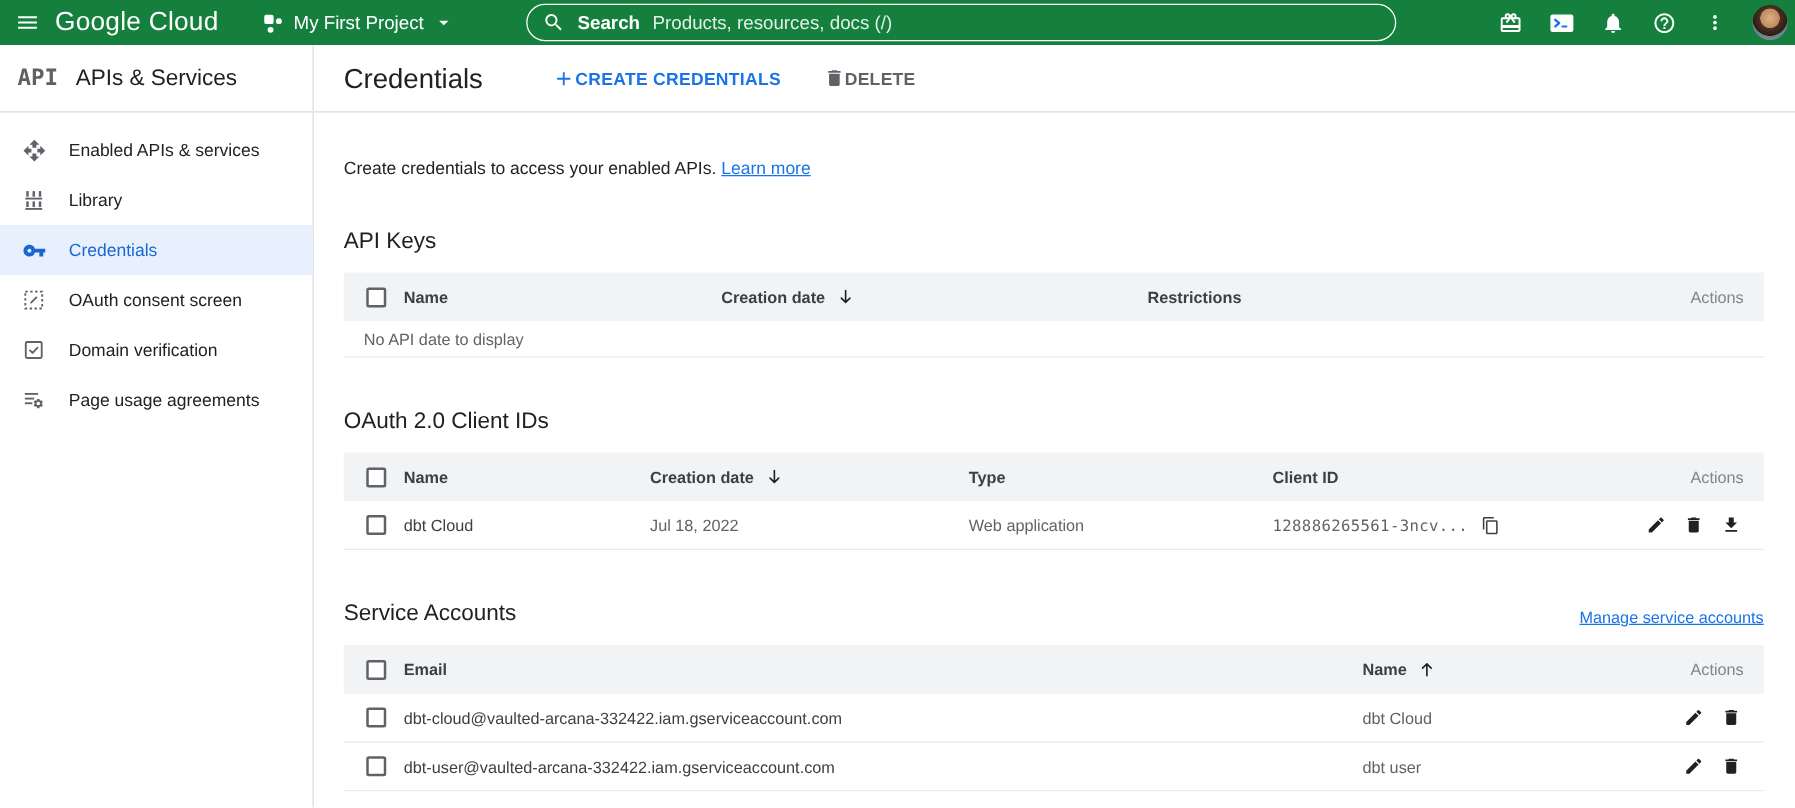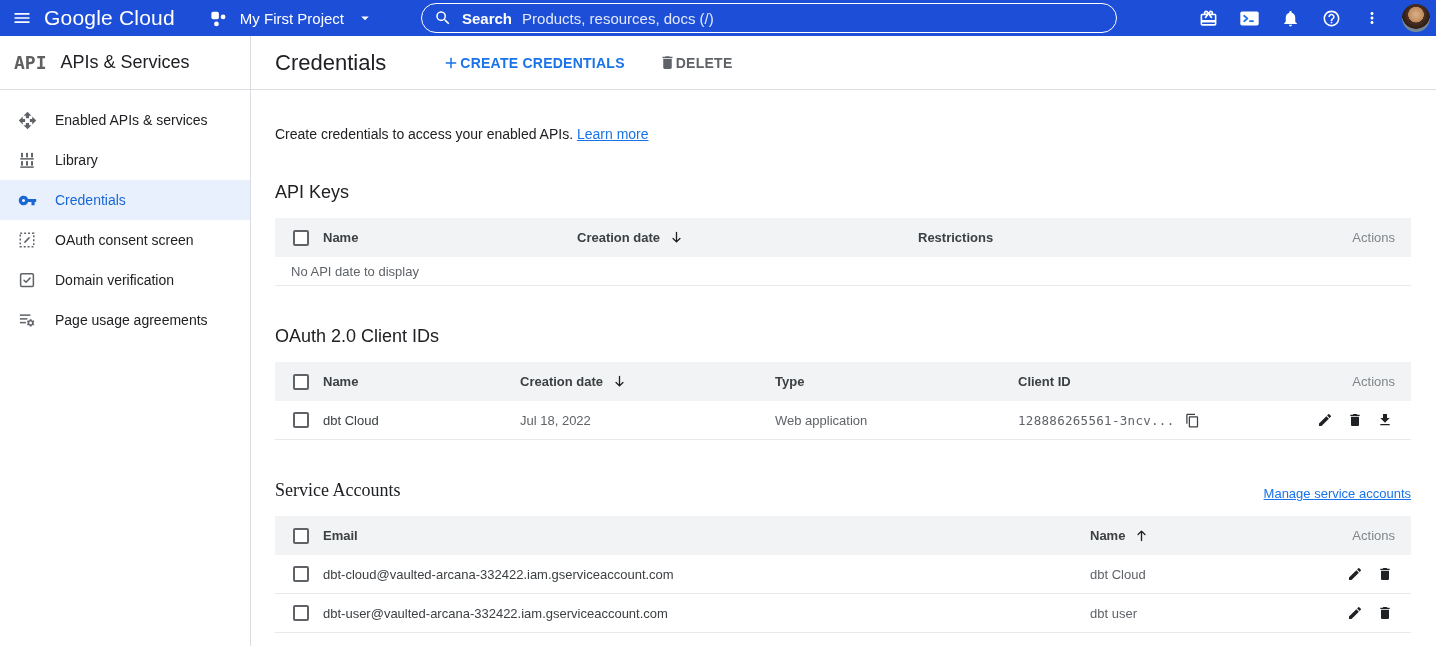--- a/index.html
+++ b/index.html
@@ -1,27 +1,27 @@
 <!DOCTYPE html>
 <html><head>
 <meta charset="utf-8">
 <style>
   * { margin:0; padding:0; box-sizing:border-box; }
   html,body { width:1436px; height:646px; overflow:hidden; background:#fff;
     font-family:"Liberation Sans", sans-serif; }
   .app { width:1436px; height:646px; display:flex; flex-direction:column; }
 
   
-  .topbar { position:relative; height:36px; background:#1d4ed8; display:flex;
+  .topbar { position:relative; height:36px; background:#15803d; display:flex;
     align-items:center; flex:0 0 36px; color:#fff; }
   .iconbtn { background:none; border:none; cursor:pointer; display:flex;
     align-items:center; justify-content:center; color:#fff; padding:0; }
   .hamburger { width:44px; height:36px; }
   .logo { font-size:21px; letter-spacing:.2px; color:#fff; margin-right:34px; white-space:nowrap; cursor:pointer; }
-  .project { display:flex; align-items:center; gap:12px; font-size:15px; cursor:pointer; }
+  .project { display:flex; align-items:center; gap:7px; font-size:15px; cursor:pointer; }
   .search { position:absolute; left:421px; top:3px; width:696px; height:30px;
     border:1px solid #fff; border-radius:15px; display:flex; align-items:center;
     padding:0 12px; gap:10px; font-size:15px; cursor:text; }
   .search .s-label { font-weight:bold; color:#fff; }
   .search .s-ph { color:rgba(255,255,255,.88); }
   .top-actions { position:absolute; right:6px; top:0; height:36px; display:flex;
     align-items:center; gap:19px; }
   .top-actions .iconbtn { width:22px; height:36px; }
   .avatar { width:28px; height:28px; border-radius:50%; border:none; cursor:pointer;
     background:radial-gradient(circle at 50% 38%, #d9b08c 0%, #c08a5a 34%, #4a3023 36%, #2e1c14 62%, #6b7f8a 64%, #8fa3ae 100%); }
@@ -51,21 +51,21 @@
     font-family:"Liberation Sans", sans-serif; font-size:14px; font-weight:bold;
     letter-spacing:.25px; cursor:pointer; }
   .btn-blue { color:#1a73e8; }
   .btn-gray { color:#5f6368; }
 
   .page-body { padding:0 25px 0 24px; }
   .intro { margin-top:36px; font-size:14px; color:#202124; }
   .link { color:#1a73e8; text-decoration:underline; cursor:pointer; }
   .section-title { font-size:18px; font-weight:normal; color:#202124; margin-top:40px; }
   .sa-head { display:flex; align-items:flex-end; justify-content:space-between; margin-top:40px; }
-  .sa-head .section-title { margin-top:0;font-family:Liberation Serif, serif; }
+  .sa-head .section-title { margin-top:0; }
   .sa-head .link { font-size:13px; }
 
   
   .tbl { margin-top:15px; font-size:13px; }
   .row { display:grid; align-items:center; height:39px; }
   .thead { background:#f1f3f4; color:#3c4043; font-weight:bold; }
   .tbl-api .row   { grid-template-columns:48px 254px 341px 1fr 120px; }
   .tbl-oauth .row { grid-template-columns:48px 197px 255px 243px 1fr 120px; }
   .tbl-sa .row    { grid-template-columns:48px 767px 1fr 120px; }
   .trow { border-bottom:1px solid #e8eaed; color:#5f6368; }

